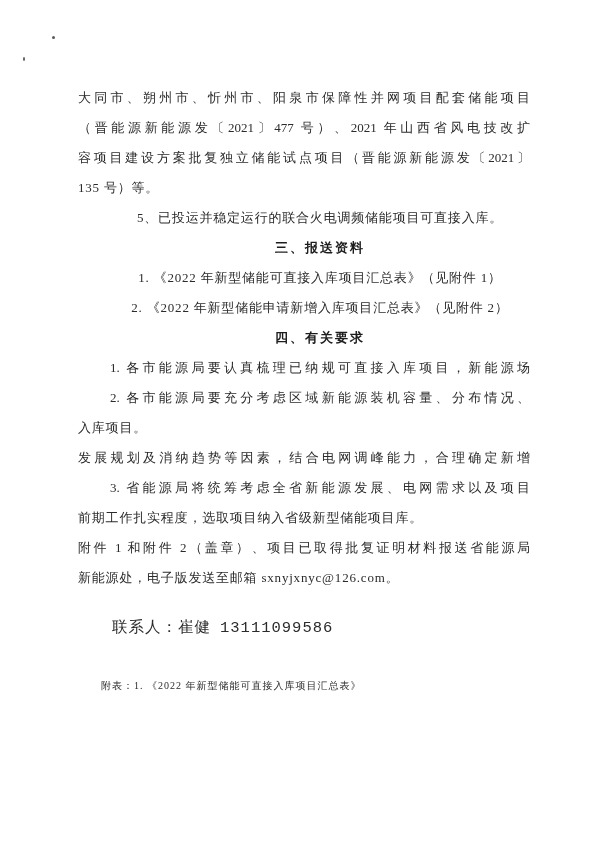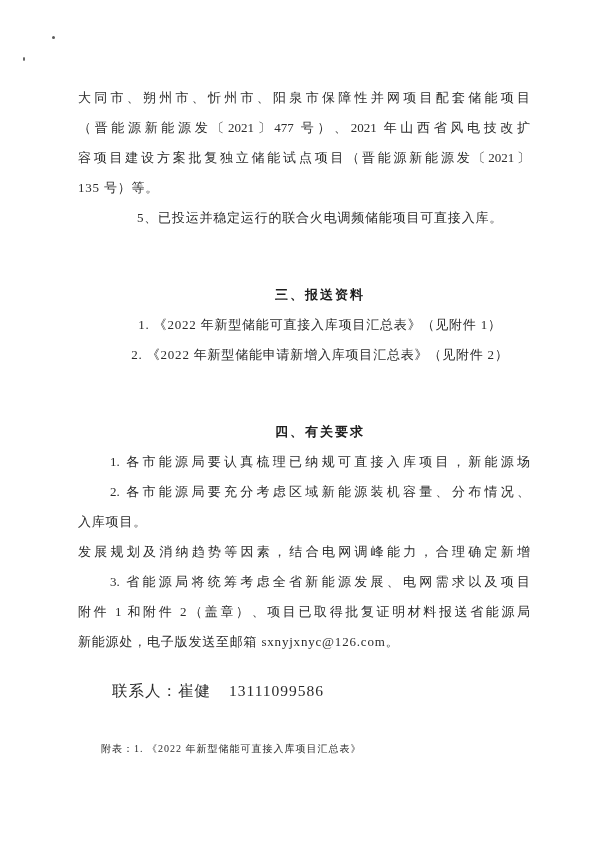--- a/index.html
+++ b/index.html
@@ -41,31 +41,30 @@
     letter-spacing: 0;
     text-align: justify;
     text-align-last: justify;
   }
   .ind2 { text-indent: 32px; text-align: center; }
   .heading {
     font-family: "Liberation Sans", "DejaVu Sans", sans-serif;
     font-weight: 700;
     letter-spacing: 2px;
     color: #1d1d1d;
-    margin-top: 47px;
   }
   .contact-line {
     margin: 19px 0 0 0;
     padding-left: 34px;
     font-size: 15.5px;
     line-height: 30px;
     letter-spacing: 1px;
     white-space: nowrap;
   }
-  .contact-line .phone { margin-left: 18px; }
+  .contact-line .phone { margin-left: 9px; font-family: Liberation Mono, monospace; }
   .attachment-line {
     margin: 28px 0 0 0;
     padding-left: 23px;
     font-size: 10px;
     line-height: 30px;
     letter-spacing: 1px;
     white-space: nowrap;
   }
 </style>
 </head>
@@ -84,20 +83,21 @@
     <p class="ln ind2">5、已投运并稳定运行的联合火电调频储能项目可直接入库。</p>
     <p class="ln ind2 heading">三、报送资料</p>
     <p class="ln ind2">1. 《2022 年新型储能可直接入库项目汇总表》（见附件 1）</p>
     <p class="ln ind2">2. 《2022 年新型储能申请新增入库项目汇总表》（见附件 2）</p>
     <p class="ln ind2 heading">四、有关要求</p>
     <p class="ln ind2 fill">1. 各市能源局要认真梳理已纳规可直接入库项目，新能源场</p>
     <p class="ln ind2 fill">2. 各市能源局要充分考虑区域新能源装机容量、分布情况、</p>
     <p class="ln">入库项目。</p>
     <p class="ln fill">发展规划及消纳趋势等因素，结合电网调峰能力，合理确定新增</p>
     <p class="ln ind2 fill">3. 省能源局将统筹考虑全省新能源发展、电网需求以及项目</p>
+    <p class="ln">前期工作扎实程度，选取项目纳入省级新型储能项目库。</p>
     <p class="ln fill">附件 1 和附件 2（盖章）、项目已取得批复证明材料报送省能源局</p>
     <p class="ln">新能源处，电子版发送至邮箱 sxnyjxnyc@126.com。</p>
 
     <p class="contact-line">
       <span>联系人：</span><span>崔健</span><span class="phone">13111099586</span>
     </p>
 
     <p class="attachment-line">
       <span>附表：</span><span>1. 《2022 年新型储能可直接入库项目汇总表》</span>
     </p>

